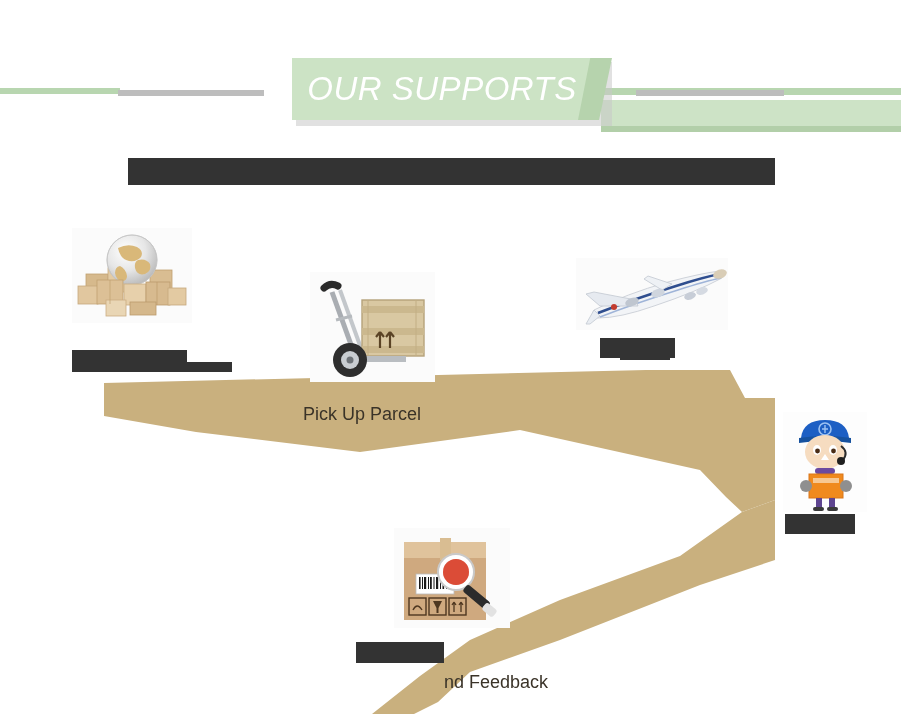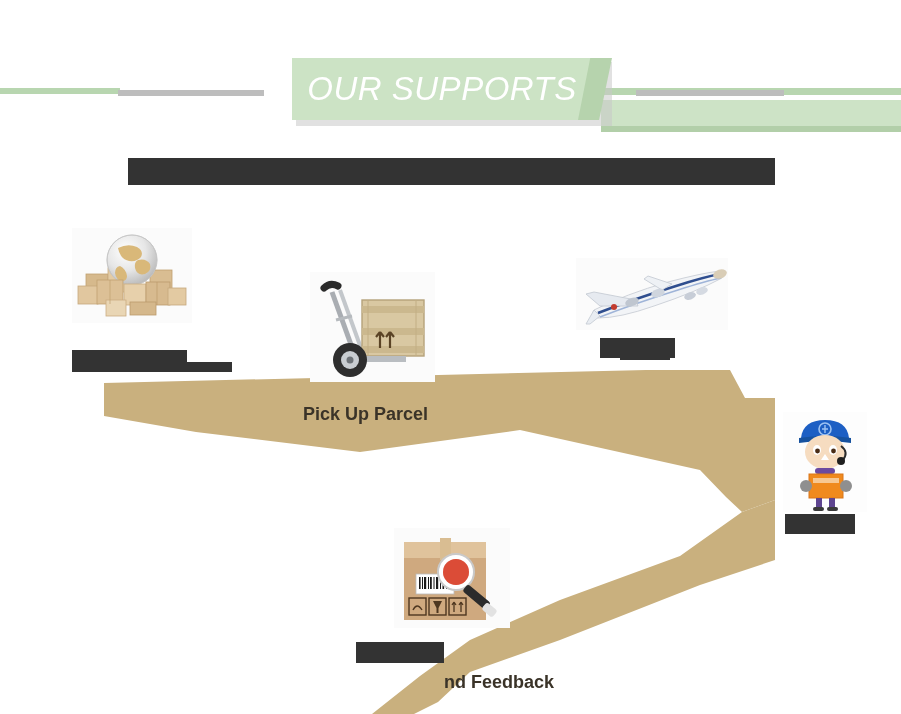--- a/index.html
+++ b/index.html
@@ -124,21 +124,21 @@
   }
   .label-redacted {
     position: absolute;
     background: #333333;
     height: 20px;
   }
   .label-text {
     position: absolute;
     color: #2f2a22;
     font-size: 18px;
-    font-weight: 700;
+    font-weight: 400;
     white-space: nowrap;
     line-height: 20px;
   }
   .label-text.blurry { color: #3a3328; }
 </style>
 </head>
 <body>
 
 <div id="stage">
 

